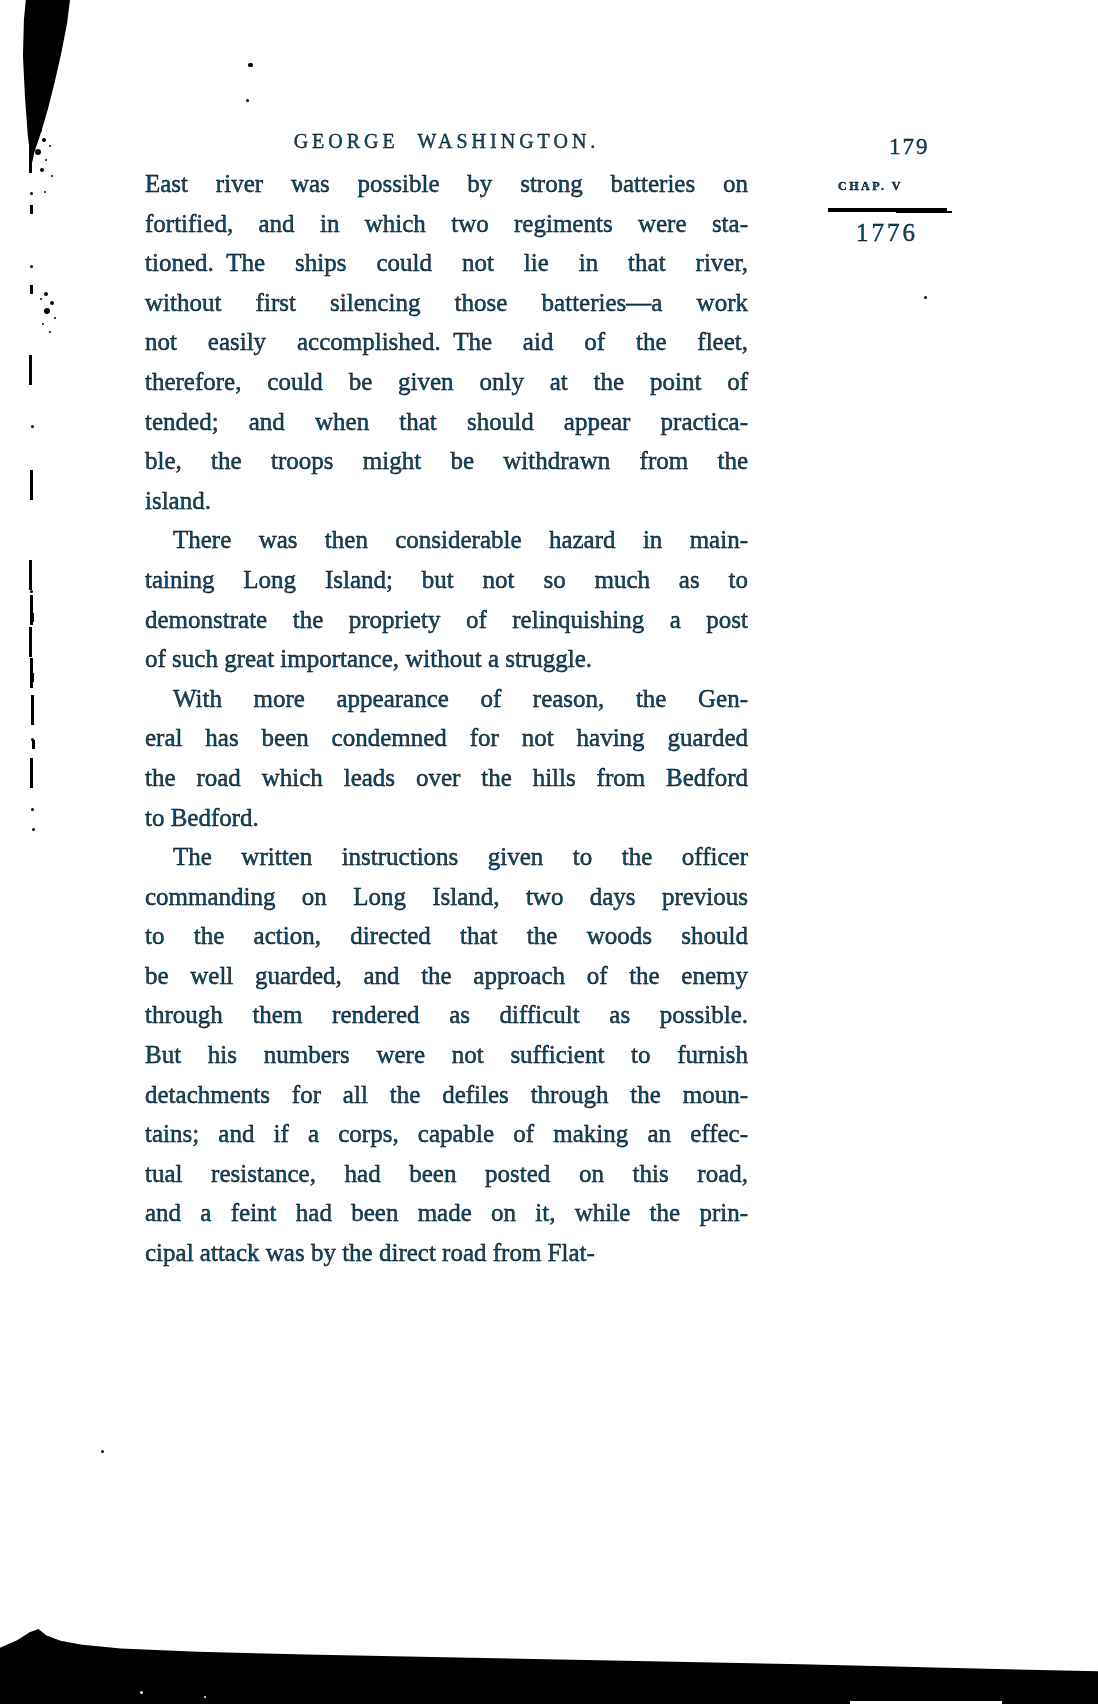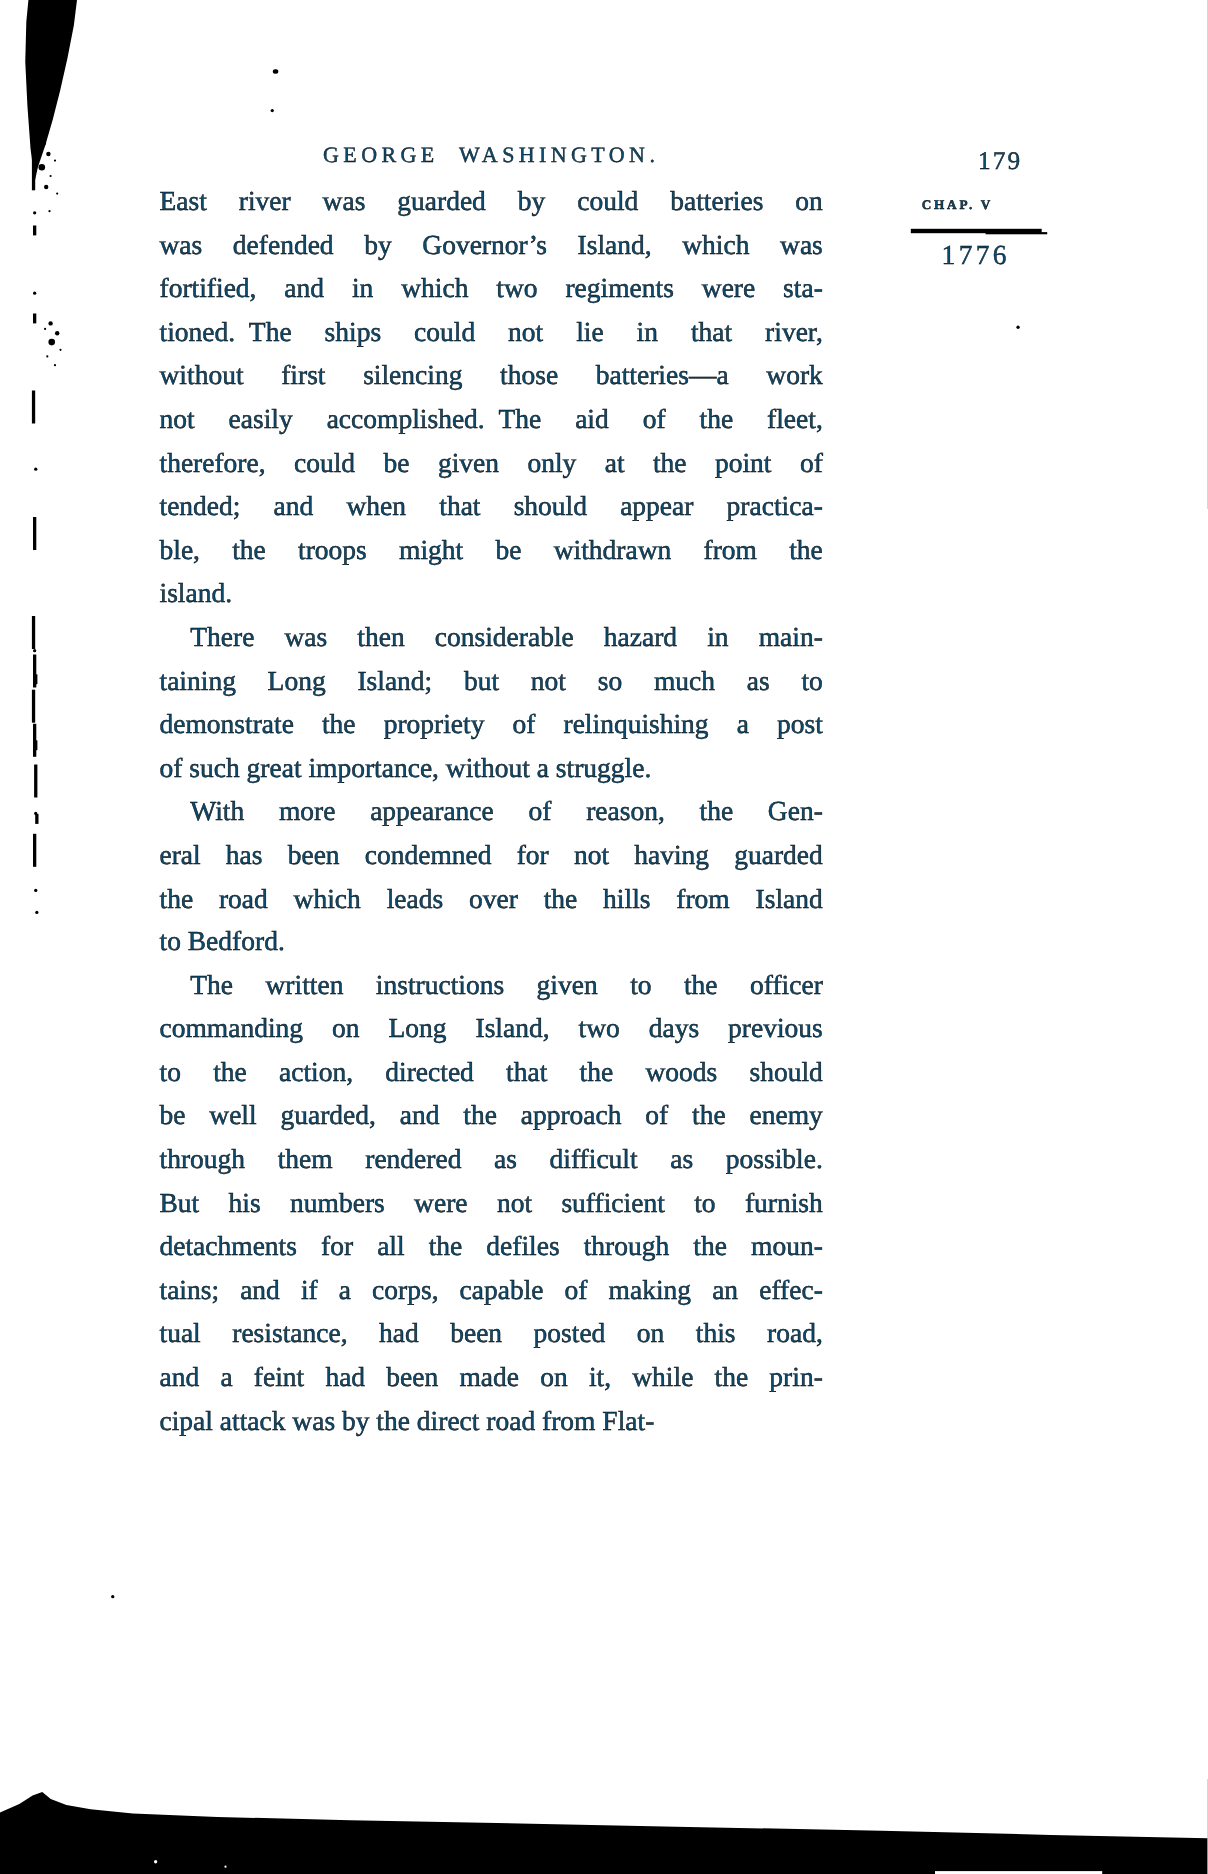--- a/index.html
+++ b/index.html
@@ -151,37 +151,36 @@
 
   <div class="running-header">GEORGE WASHINGTON.</div>
   <div class="page-number">179</div>
 
   <div class="margin-chapter">CHAP. V</div>
   <div class="margin-rule"></div>
   <div class="margin-rule-2"></div>
   <div class="margin-year">1776</div>
 
   <div class="body-text">
-      <div class="line">East river was guarded by could batteries on</div>
-      <div class="line">was defended by Governor’s Island, which was</div>
+      <div class="line">East river was possible by strong batteries on</div>
       <div class="line">fortified, and in which two regiments were sta-</div>
       <div class="line">tioned. The ships could not lie in that river,</div>
       <div class="line">without first silencing those batteries—a work</div>
       <div class="line">not easily accomplished. The aid of the fleet,</div>
       <div class="line">therefore, could be given only at the point of</div>
       <div class="line">tended; and when that should appear practica-</div>
       <div class="line">ble, the troops might be withdrawn from the</div>
       <div class="line last">island.</div>
       <div class="line indent">There was then considerable hazard in main-</div>
       <div class="line">taining Long Island; but not so much as to</div>
       <div class="line">demonstrate the propriety of relinquishing a post</div>
       <div class="line last">of such great importance, without a struggle.</div>
       <div class="line indent">With more appearance of reason, the Gen-</div>
       <div class="line">eral has been condemned for not having guarded</div>
-      <div class="line">the road which leads over the hills from Island</div>
+      <div class="line">the road which leads over the hills from Bedford</div>
       <div class="line last">to Bedford.</div>
       <div class="line indent">The written instructions given to the officer</div>
       <div class="line">commanding on Long Island, two days previous</div>
       <div class="line">to the action, directed that the woods should</div>
       <div class="line">be well guarded, and the approach of the enemy</div>
       <div class="line">through them rendered as difficult as possible.</div>
       <div class="line">But his numbers were not sufficient to furnish</div>
       <div class="line">detachments for all the defiles through the moun-</div>
       <div class="line">tains; and if a corps, capable of making an effec-</div>
       <div class="line">tual resistance, had been posted on this road,</div>

